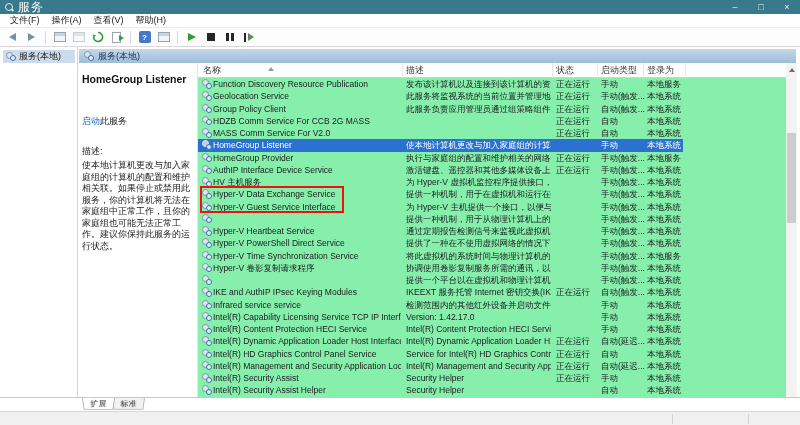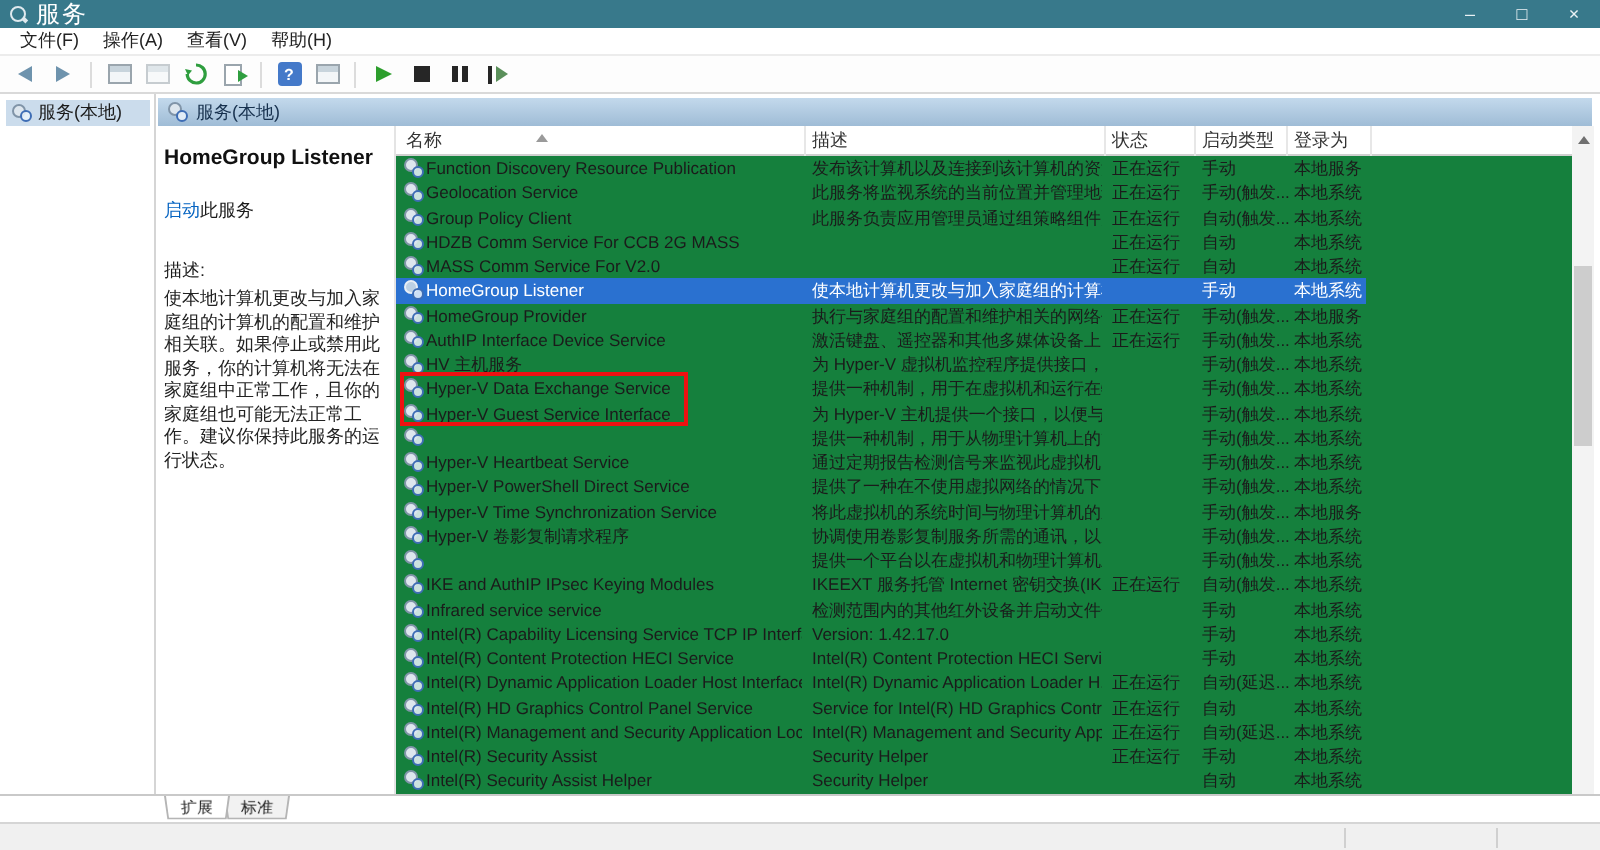--- a/index.html
+++ b/index.html
@@ -45,27 +45,27 @@
   .tree-item { position:absolute; left:3px; top:3px; width:72px; height:13px; background:#cbdcec; display:flex; align-items:center; gap:3px; padding-left:3px; }
 
   .svc-icon { width:10px; height:10px; position:relative; flex:0 0 auto; }
   .svc-icon::before { content:""; position:absolute; left:0; top:0; width:5px; height:5px; border:1.5px solid #8094a8; border-radius:50%; background:#dde6ee; }
   .svc-icon::after { content:""; position:absolute; left:3.5px; top:3.5px; width:4px; height:4px; border:1.5px solid #3e6db5; border-radius:50%; background:rgba(235,243,252,.85); }
 
   .banner { position:absolute; left:79px; top:2px; width:717px; height:14px; background:linear-gradient(180deg,#c3d9ec,#9fbcd6); display:flex; align-items:center; gap:4px; padding-left:5px; color:#17314e; }
 
   .detail-pane { position:absolute; left:79px; top:16px; width:118px; height:348px; background:#fff; padding:10px 6px 0 3px; }
   .detail-title { font-weight:bold; font-size:10.5px; color:#111; }
-  .detail-start { margin-top:14px; }
+  .detail-start { margin-top:30px; }
   .link { color:#0563c1; }
   .detail-desc-label { margin-top:17px; }
   .detail-desc { margin-top:2px; line-height:11.5px; color:#222; }
 
   
-  .list { position:absolute; left:197px; top:16px; width:589px; height:348px; background:#15803d; border-left:1px solid #e4e4e4; }
+  .list { position:absolute; left:197px; top:16px; width:589px; height:348px; background:#86efac; border-left:1px solid #e4e4e4; }
   .list-header { position:absolute; left:0; top:0; width:589px; height:15px; background:#fff; border-bottom:1px solid #d0d0d0; }
   .hcell { position:absolute; top:0; height:15px; line-height:15px; color:#333; border-right:1px solid #e7e7e7; padding-left:3px; }
   .h0 { left:2px;   width:203px; }
   .h1 { left:205px; width:150px; }
   .h2 { left:355px; width:45px;  }
   .h3 { left:400px; width:46px;  }
   .h4 { left:446px; width:42px;  }
   .sort-caret { position:absolute; left:70px; top:4px; width:0; height:0; border-left:3.5px solid transparent; border-right:3.5px solid transparent; border-bottom:4px solid #9a9a9a; }
 
   .rows { position:absolute; left:0; top:15px; width:589px; height:333px; overflow:hidden; }

